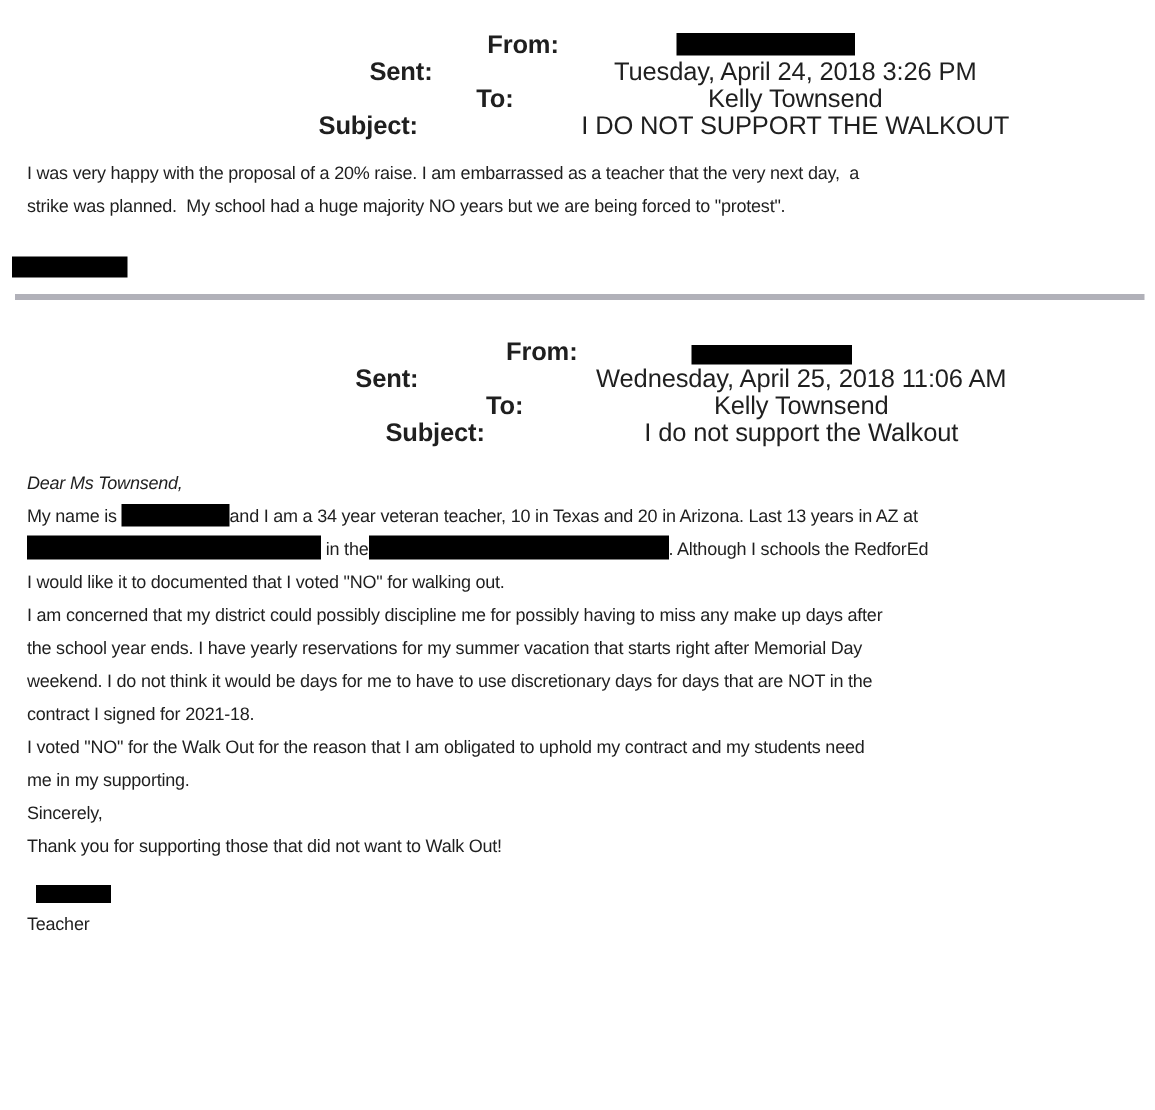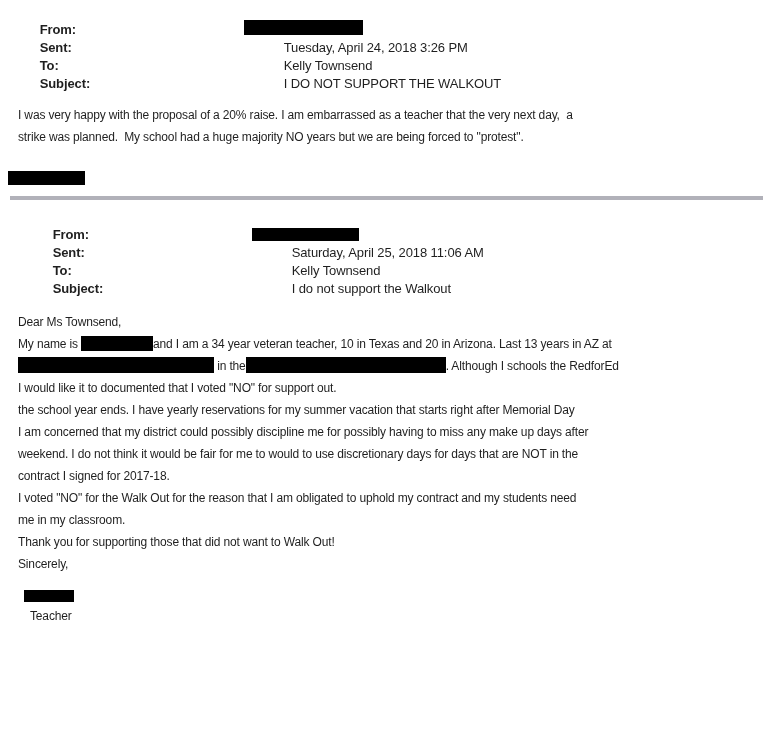--- a/index.html
+++ b/index.html
@@ -7,21 +7,21 @@
     width: 770px; height: 740px;
     background: #ffffff;
     color: #1f1f1f;
     font-family: "Liberation Sans", sans-serif;
     overflow: hidden;
   }
   .page { padding: 3px 0 0 18px; }
 
   
   .hdr { }
-  .hdr-row { height: 18px; line-height: 18px; font-size: 13px; white-space: pre; }
+  .hdr-row { height: 18px; line-height: 18px; font-size: 17px; white-space: pre; text-align: center; }
   .hlabel { display: inline-block; font-weight: bold; letter-spacing: -0.1px; }
   .hdr1 .hlabel { width: 204px; }
   .hdr2 { padding-left: 13px; margin-top: 8px; }
   .hdr2 .hlabel { width: 199px; }
   .hvalue { letter-spacing: -0.1px; margin-left: 40px; }
 
   
   .red { display: inline-block; background: #000000; }
   .red-inline { vertical-align: text-bottom; }
   .bar-from1 { width: 119px; height: 15px; position: relative; top: -2px; }
@@ -30,23 +30,23 @@
   .bar-name { width: 72px; height: 15px; }
   .bar-school { width: 196px; height: 16px; }
   .bar-district { width: 200px; height: 16px; }
   .bar-sig2 { display: block; width: 50px; height: 12px; margin-left: 6px; }
 
   
   .body1 { margin-top: 29px; }
   .body2 { margin-top: 31px; }
   .bline { white-space: pre; font-size: 12px; line-height: 22px; letter-spacing: -0.15px; }
   .para { }
-  .para-first { margin-top: 0; }
+  .para-first { margin-top: 0; font-style: italic; }
   .sig-block { margin-top: 15px; }
-  .teacher-line { margin-top: 3px; margin-left: 12px; }
+  .teacher-line { margin-top: 3px; }
 
   
   .divider { margin: 11px 0 0 -8px; width: 753px; height: 4px; background: #b1b1b9; }
 </style>
 </head>
 <body>
 
 <div class="page">
 
   <div class="hdr hdr1">
@@ -71,21 +71,21 @@
 
   <div class="red bar-sig1"></div>
 
   <div class="divider"></div>
 
   <div class="hdr hdr2">
     <div class="hdr-row">
       <span class="hlabel">From:</span><span class="red red-inline bar-from2"></span>
     </div>
     <div class="hdr-row">
-      <span class="hlabel">Sent:</span><span class="hvalue">Saturday, April 25, 2018 11:06 AM</span>
+      <span class="hlabel">Sent:</span><span class="hvalue">Wednesday, April 25, 2018 11:06 AM</span>
     </div>
     <div class="hdr-row">
       <span class="hlabel">To:</span><span class="hvalue">Kelly Townsend</span>
     </div>
     <div class="hdr-row">
       <span class="hlabel">Subject:</span><span class="hvalue">I do not support the Walkout</span>
     </div>
   </div>
 
   <div class="body2">
@@ -93,41 +93,41 @@
     <div class="para para-first">
       <div class="bline">Dear Ms Townsend,</div>
     </div>
 
     <div class="para">
       <div class="bline"><span>My name is </span><span class="red red-inline bar-name"></span><span>and I am a 34 year veteran teacher, 10 in Texas and 20 in Arizona. Last 13 years in AZ at</span></div>
       <div class="bline"><span class="red red-inline bar-school"></span><span> in the</span><span class="red red-inline bar-district"></span><span>. Although I schools the RedforEd</span></div>
     </div>
 
     <div class="para">
-      <div class="bline">I would like it to documented that I voted "NO" for support out.</div>
+      <div class="bline">I would like it to documented that I voted "NO" for walking out.</div>
     </div>
 
     <div class="para">
+      <div class="bline">I am concerned that my district could possibly discipline me for possibly having to miss any make up days after</div>
       <div class="bline">the school year ends. I have yearly reservations for my summer vacation that starts right after Memorial Day</div>
-      <div class="bline">I am concerned that my district could possibly discipline me for possibly having to miss any make up days after</div>
-      <div class="bline">weekend. I do not think it would be fair for me to would to use discretionary days for days that are NOT in the</div>
-      <div class="bline">contract I signed for 2017-18.</div>
+      <div class="bline">weekend. I do not think it would be days for me to have to use discretionary days for days that are NOT in the</div>
+      <div class="bline">contract I signed for 2021-18.</div>
     </div>
 
     <div class="para">
       <div class="bline">I voted "NO" for the Walk Out for the reason that I am obligated to uphold my contract and my students need</div>
-      <div class="bline">me in my classroom.</div>
+      <div class="bline">me in my supporting.</div>
+    </div>
+
+    <div class="para">
+      <div class="bline">Sincerely,</div>
     </div>
 
     <div class="para">
       <div class="bline">Thank you for supporting those that did not want to Walk Out!</div>
-    </div>
-
-    <div class="para">
-      <div class="bline">Sincerely,</div>
     </div>
 
     <div class="sig-block">
       <div class="red bar-sig2"></div>
       <div class="bline teacher-line">Teacher</div>
     </div>
 
   </div>
 </div>
 

